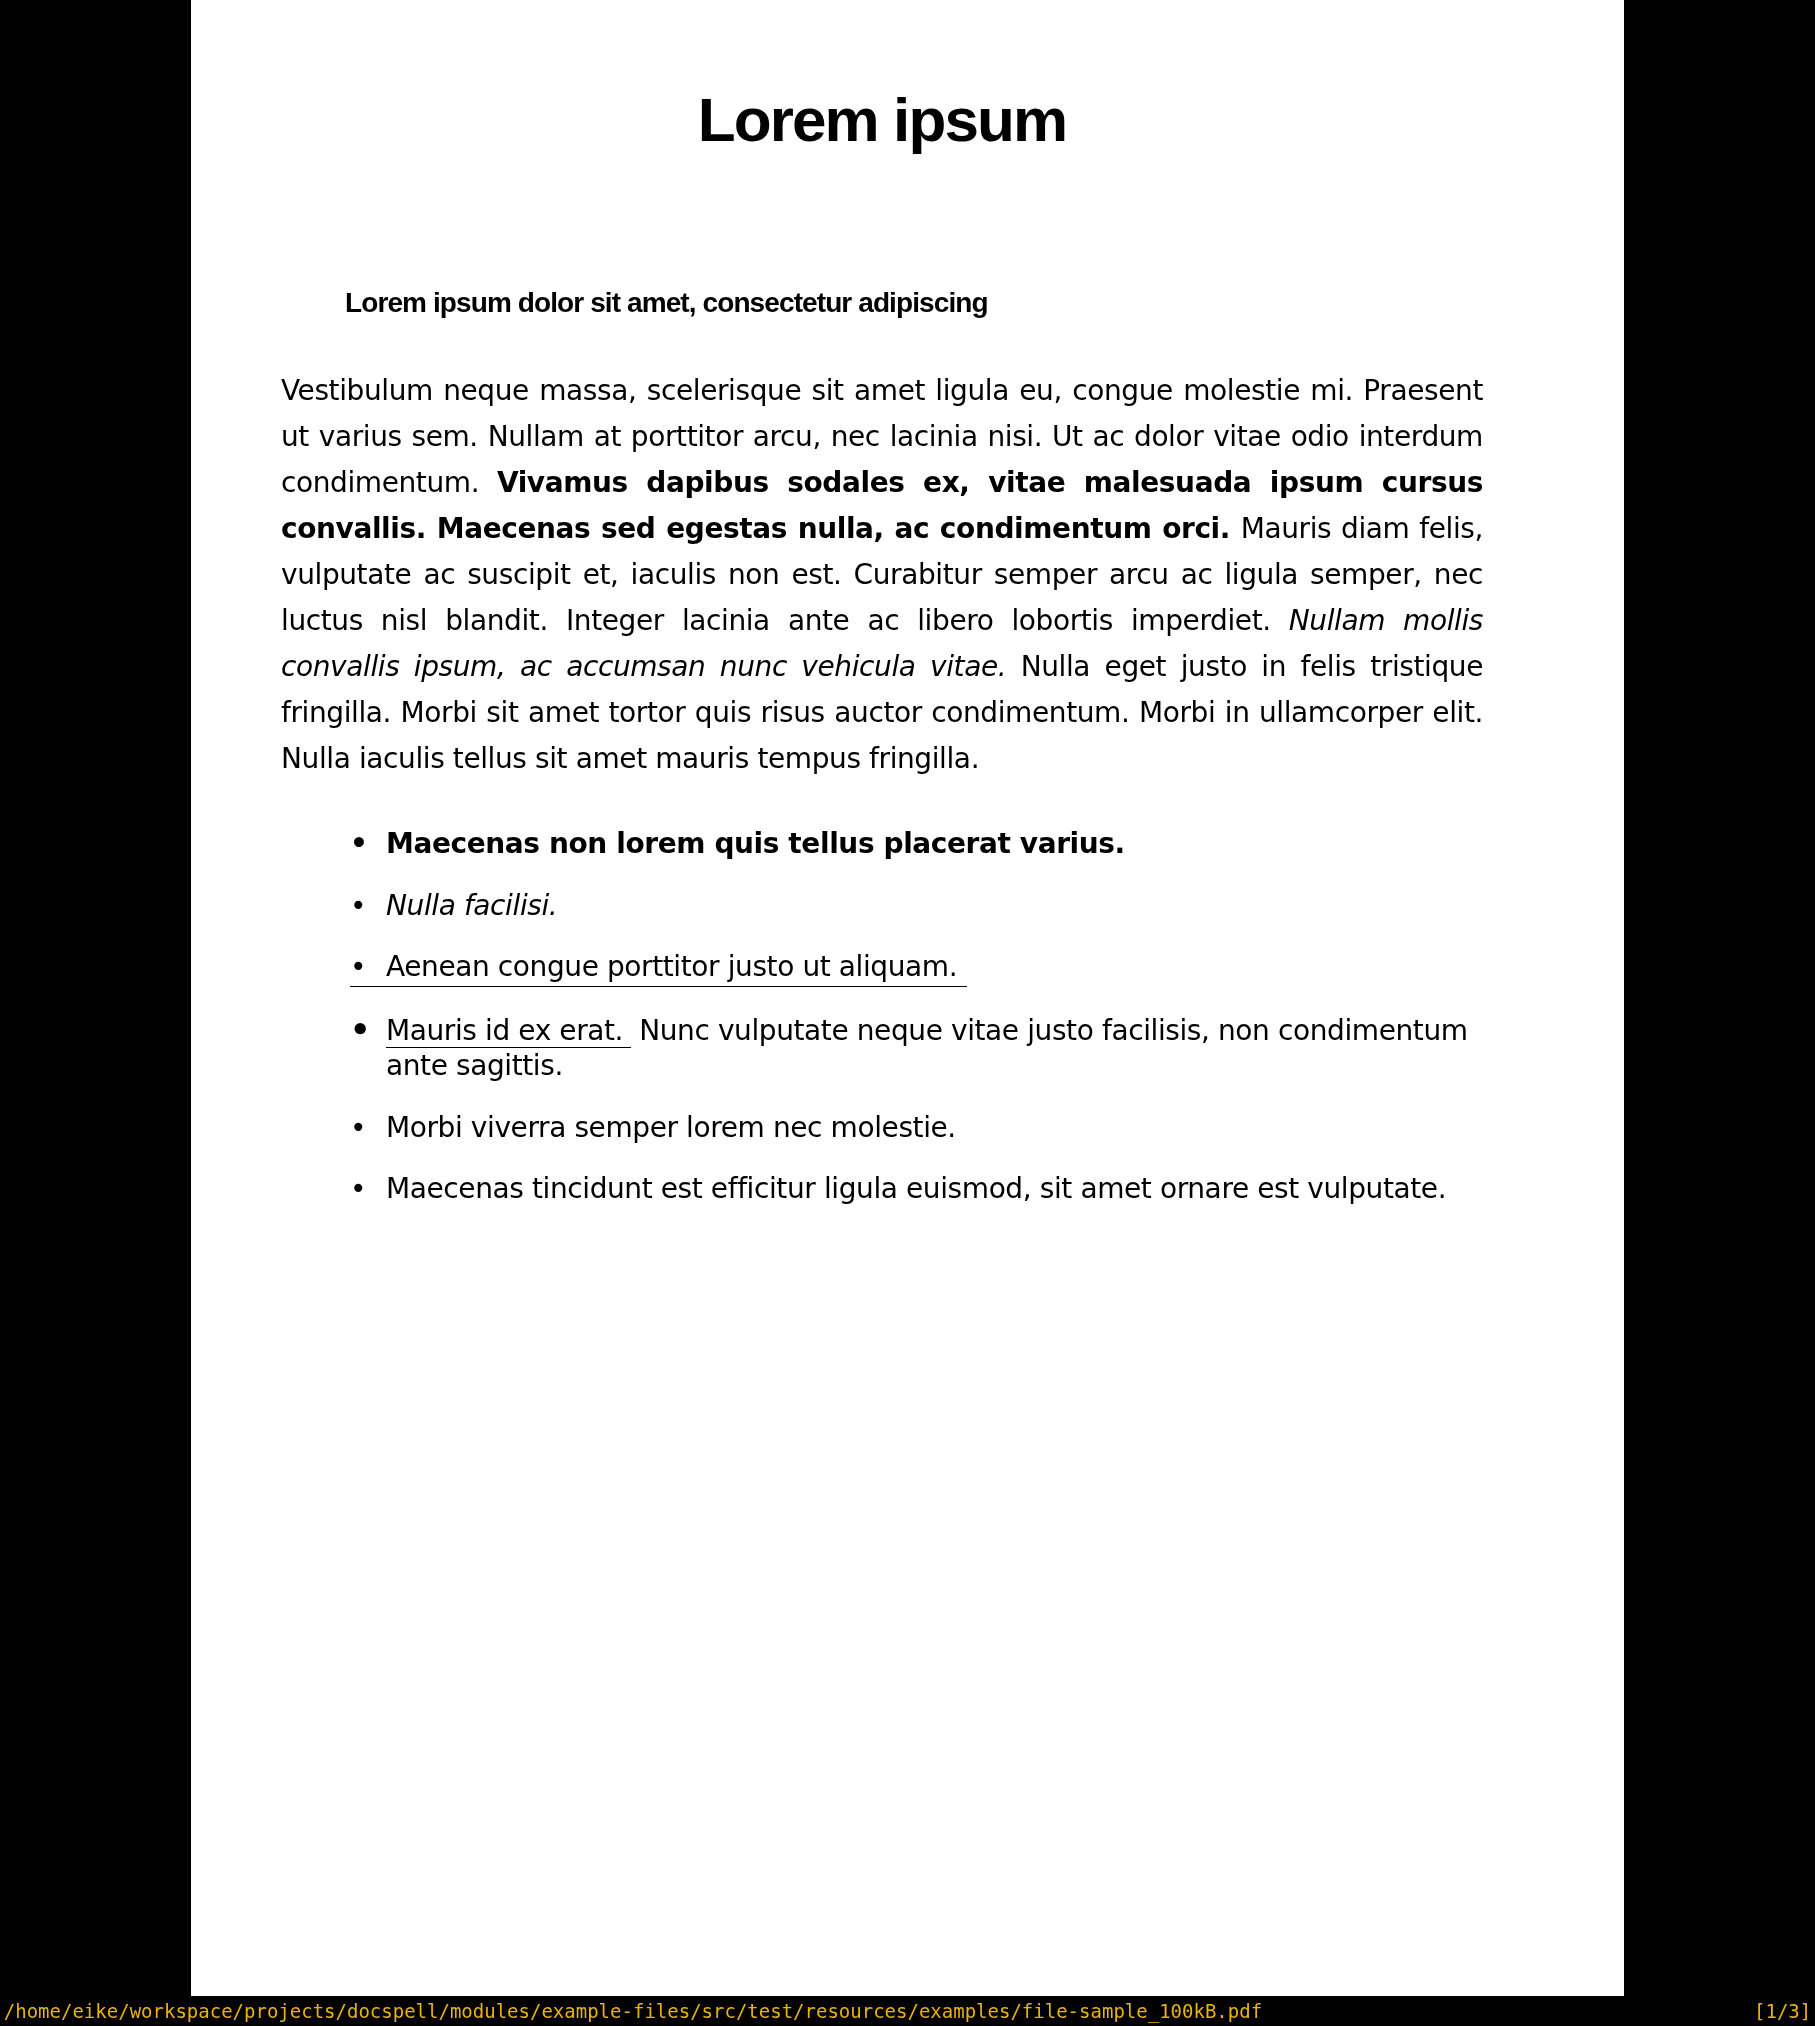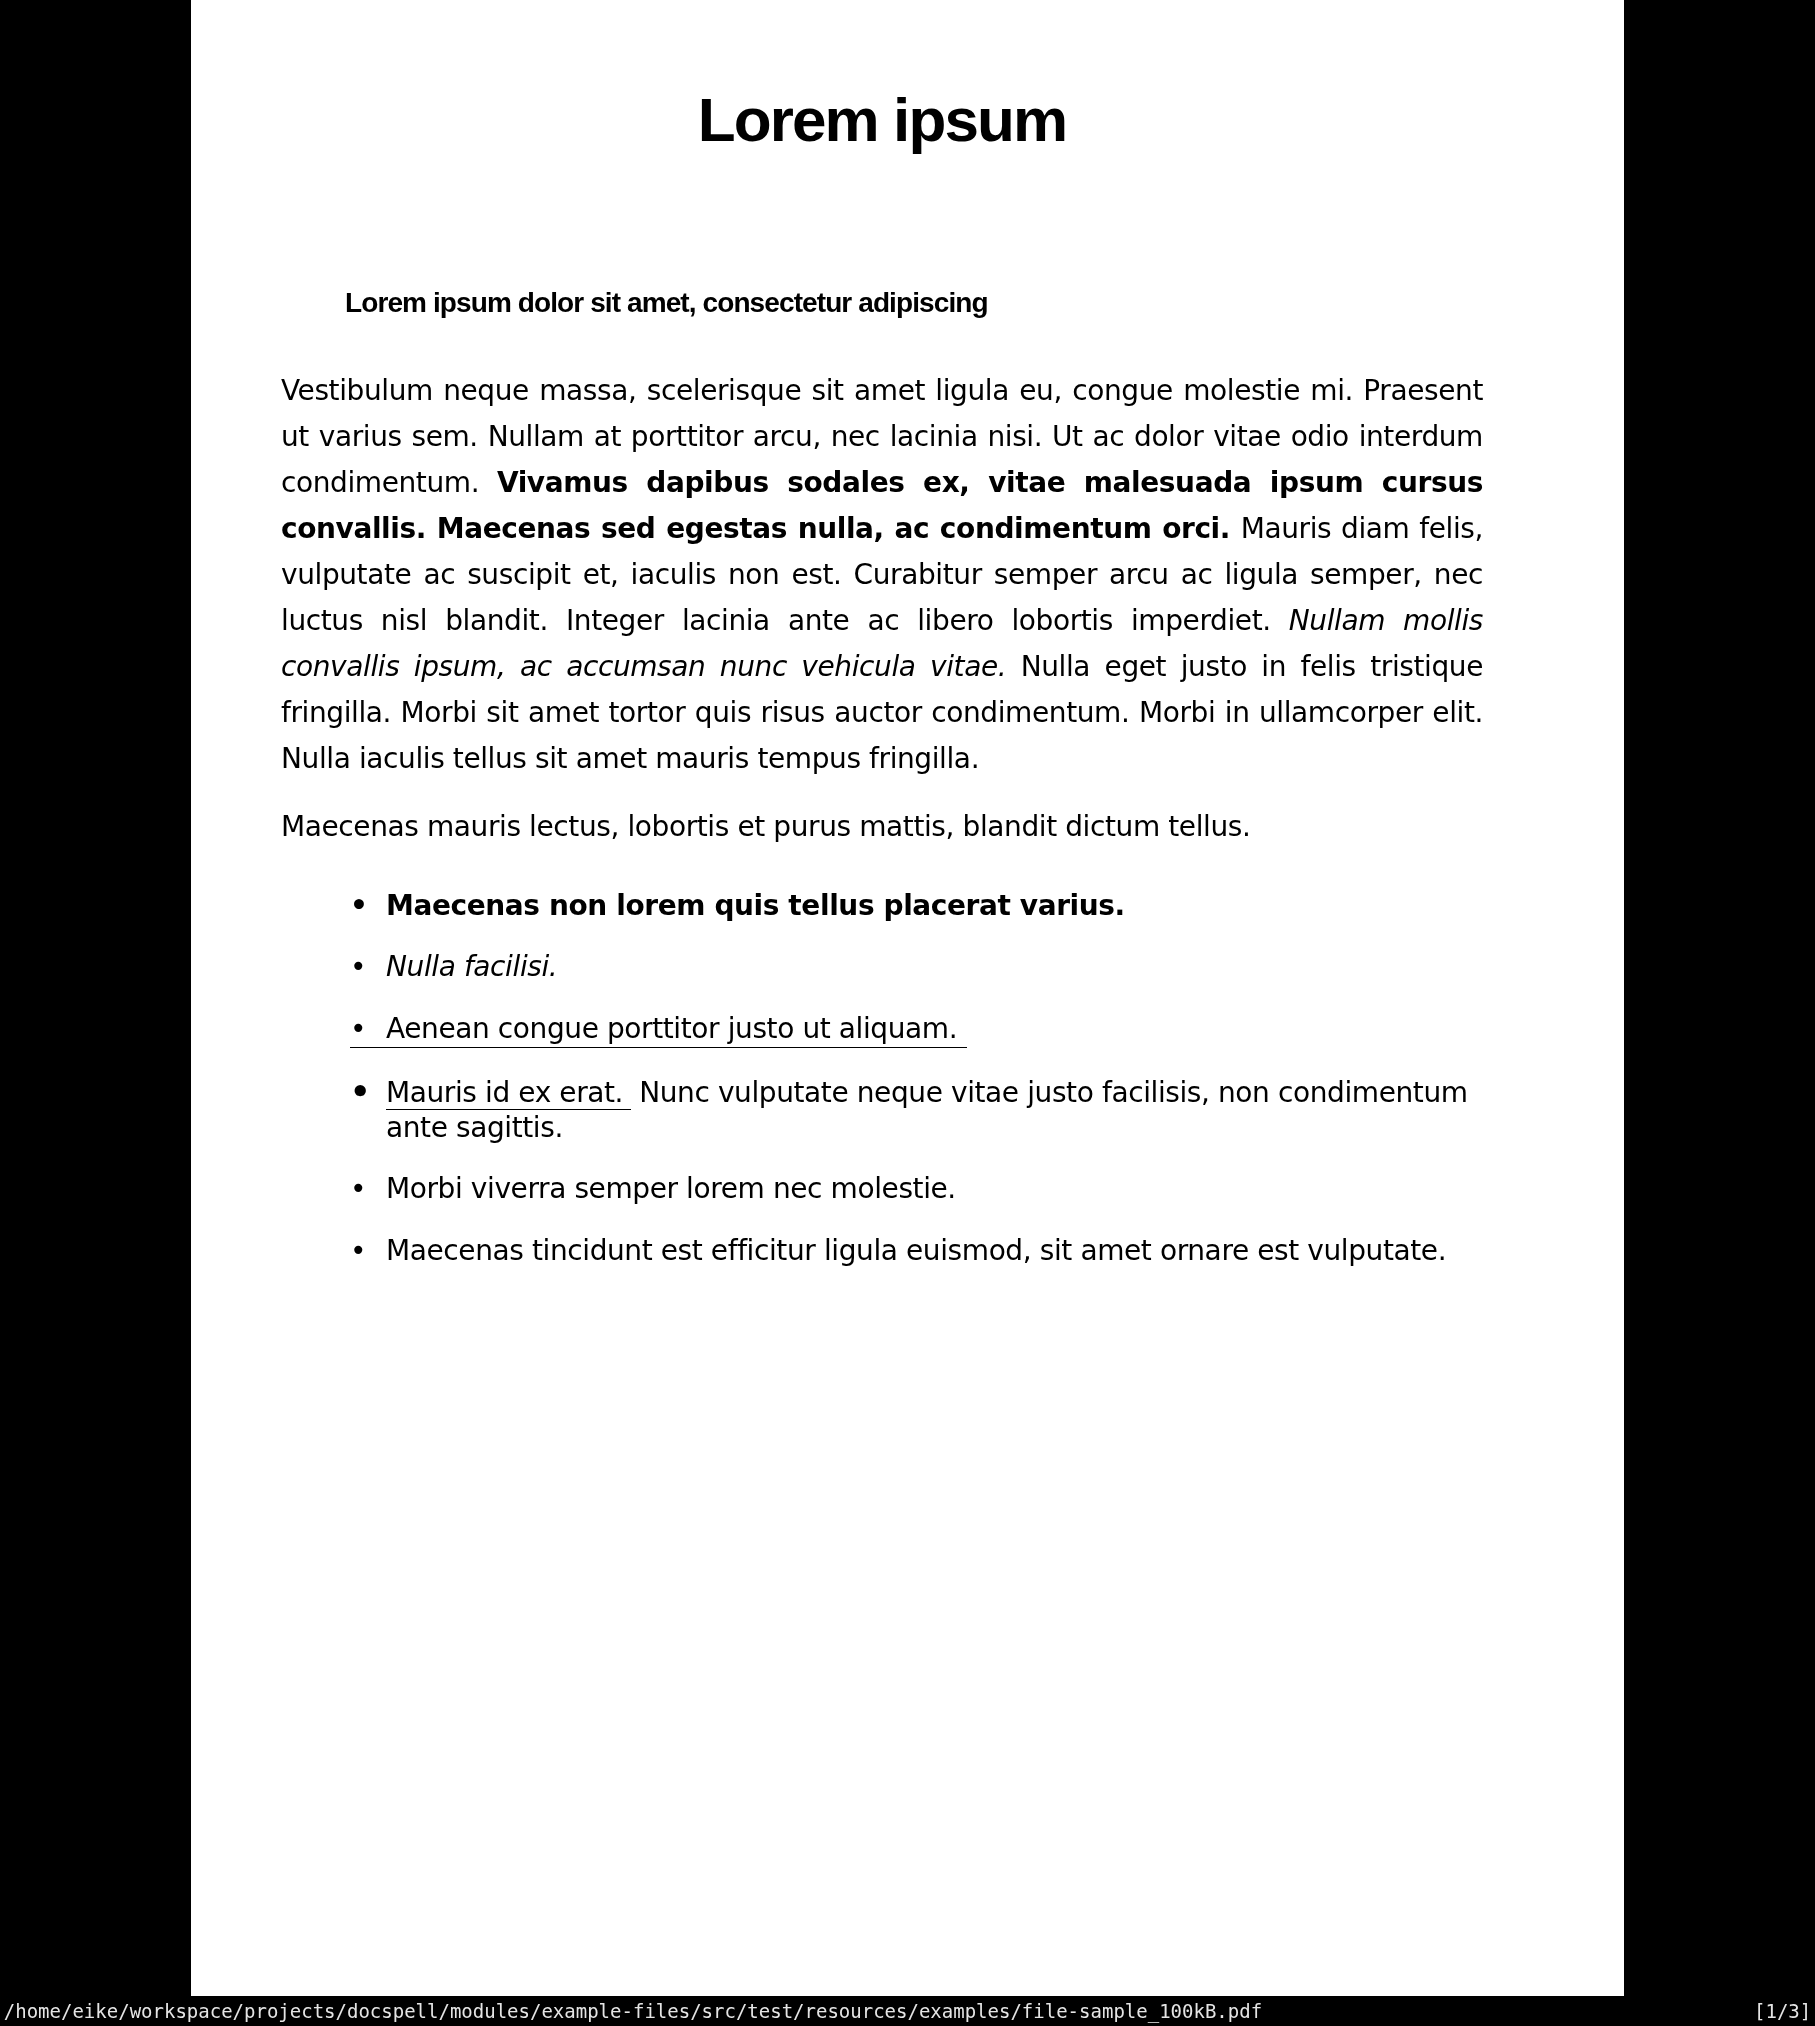--- a/index.html
+++ b/index.html
@@ -100,21 +100,21 @@
     border-bottom: 1.9px solid #000000;
     padding-right: 7.6px;
   }
   .statusbar {
     position: absolute;
     left: 0;
     bottom: 0;
     width: 1815px;
     height: 30px;
     background: #000000;
-    color: #e5e5e5;
+    color: #eab308;
     font-family: "DejaVu Sans Mono", monospace;
     font-size: 19px;
     line-height: 30px;
     display: flex;
     justify-content: space-between;
     box-sizing: border-box;
     padding: 0 3.8px;
     white-space: nowrap;
   }
 </style>
@@ -127,21 +127,20 @@
     <div class="content">
 
       <h1 class="doc-title">Lorem ipsum</h1>
 
       <div class="doc-subtitle">
         <div class="line1">Lorem ipsum dolor sit amet, consectetur adipiscing</div>
       </div>
 
       <p class="para"><span>Vestibulum neque massa, scelerisque sit amet ligula eu, congue molestie mi. Praesent ut varius sem. Nullam at porttitor arcu, nec lacinia nisi. Ut ac dolor vitae odio interdum condimentum. </span><span class="bold">Vivamus dapibus sodales ex, vitae malesuada ipsum cursus convallis. Maecenas sed egestas nulla, ac condimentum orci. </span><span>Mauris diam felis, vulputate ac suscipit et, iaculis non est. Curabitur semper arcu ac ligula semper, nec luctus nisl blandit. Integer lacinia ante ac libero lobortis imperdiet. </span><span class="italic">Nullam mollis convallis ipsum, ac accumsan nunc vehicula vitae. </span><span>Nulla eget justo in felis tristique fringilla. Morbi sit amet tortor quis risus auctor condimentum. Morbi in ullamcorper elit. Nulla iaculis tellus sit amet mauris tempus fringilla.</span></p>
 
-      <p class="para2">Maecenas mauris lectus, lobortis et purus mattis, blandit dictum tellus.</p>
 
       <ul class="bullet-list">
 
         <li class="bullet-item bold">
           <span class="bullet-marker">•</span>
           <span class="bullet-text">Maecenas non lorem quis tellus placerat varius.</span>
         </li>
 
         <li class="bullet-item italic">
           <span class="bullet-marker">•</span>

